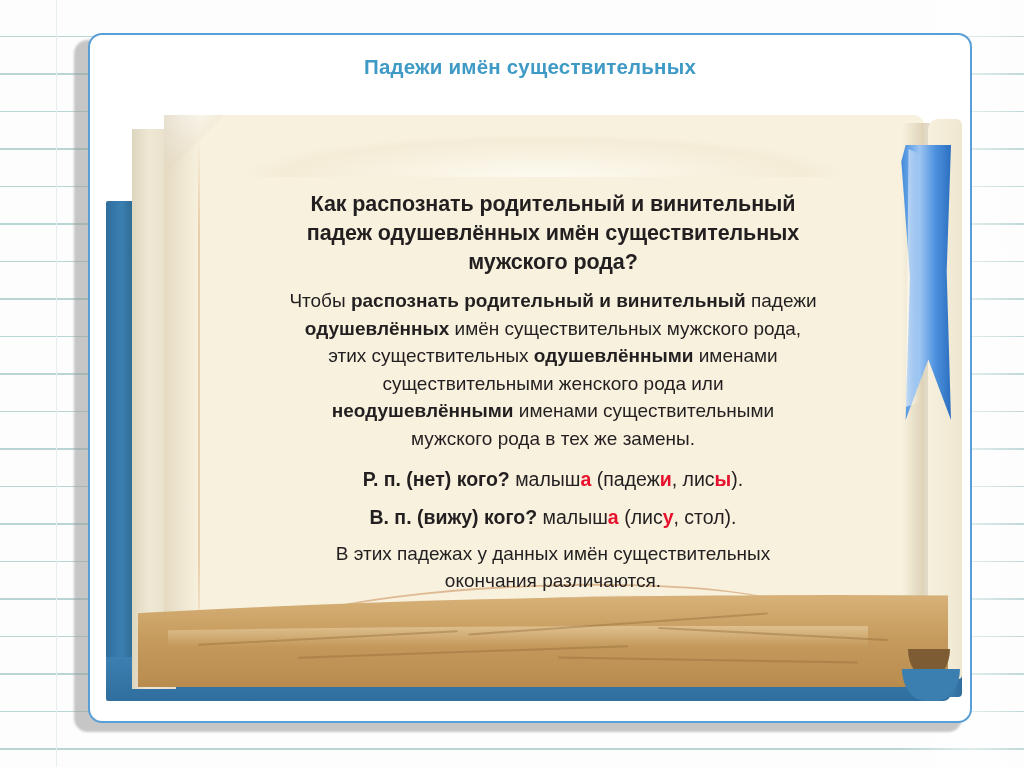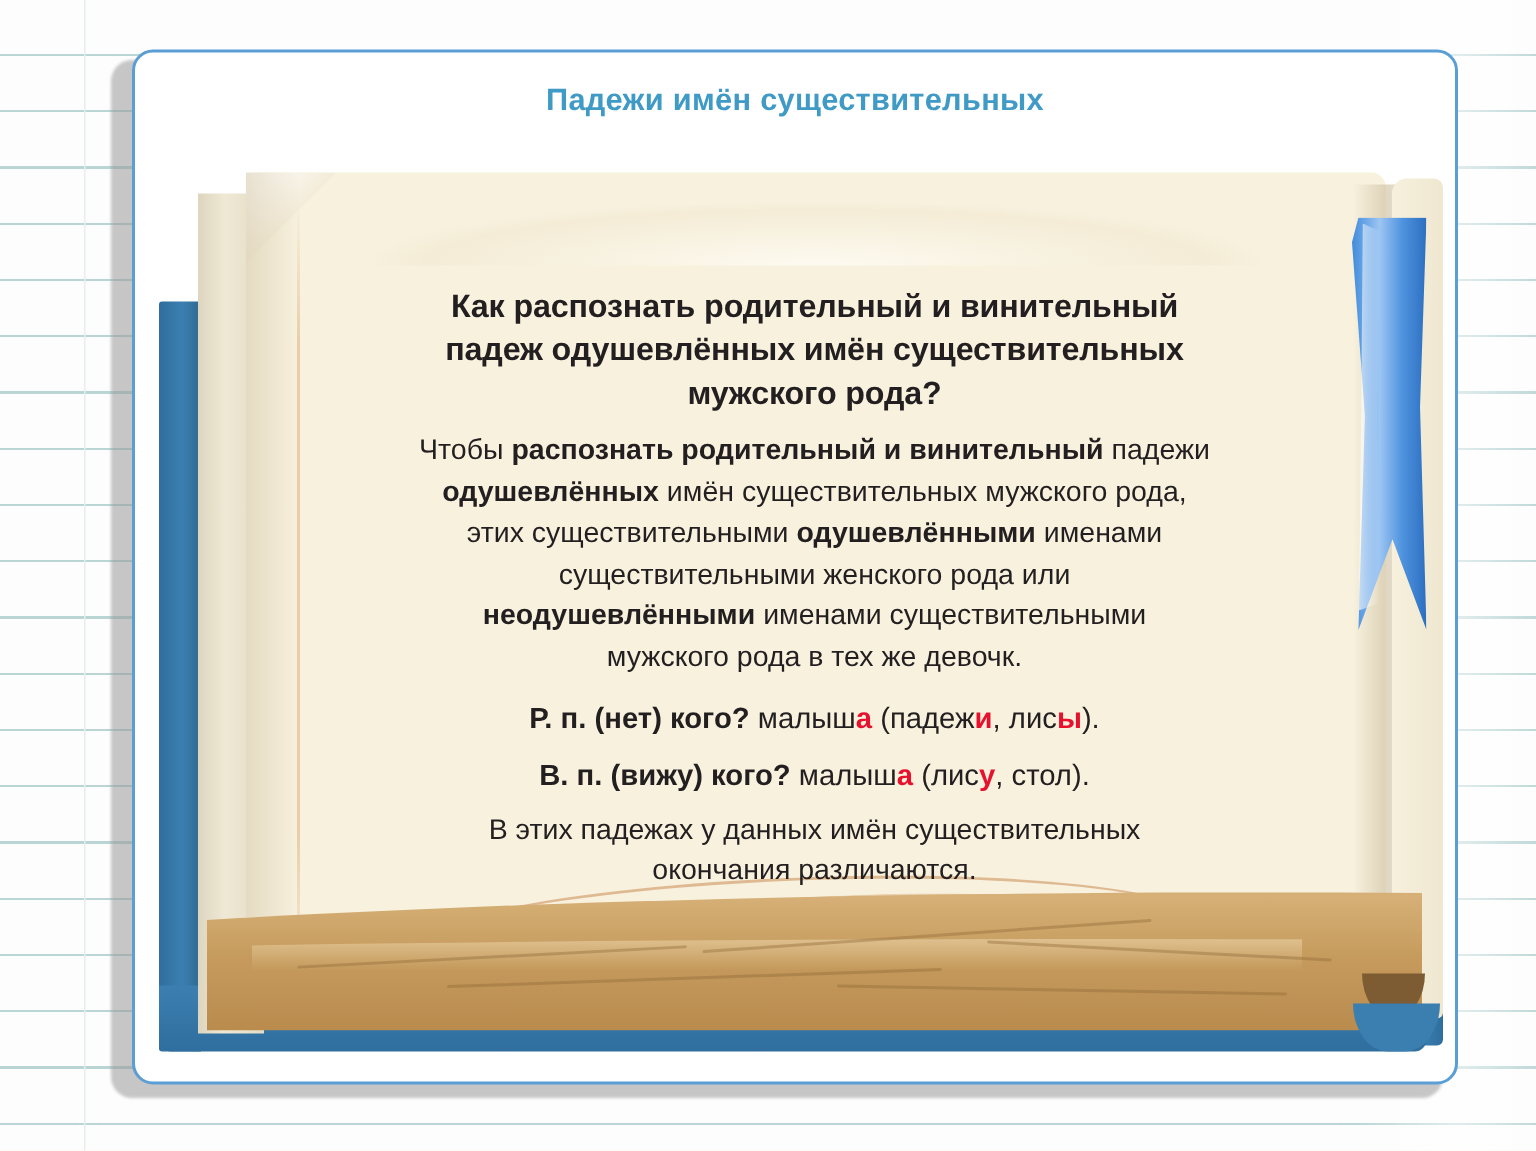--- a/index.html
+++ b/index.html
@@ -282,21 +282,21 @@
     top: 52px;
     width: 14px;
     height: 258px;
     background: linear-gradient(to right, rgba(255,255,255,.65), rgba(255,255,255,0));
     clip-path: polygon(18% 0%, 100% 2%, 86% 50%, 100% 98%, 0% 100%, 10% 50%);
   }
 
   
   #content {
     position: absolute;
-    left: 108px;
+    left: 118px;
     top: 155px;
     width: 690px;
     text-align: center;
     color: #231f20;
   }
   #heading {
     font-size: 21.5px;
     font-weight: bold;
     line-height: 29px;
     letter-spacing: -0.1px;
@@ -376,24 +376,24 @@
 
   <div id="content">
     <div id="heading">
         <div>Как распознать родительный и винительный</div>
         <div>падеж одушевлённых имён существительных</div>
         <div>мужского рода?</div>
       </div>
     <div id="paragraph">
         <div class="para-line"><span>Чтобы </span><b>распознать родительный и винительный</b><span> падежи</span></div>
         <div class="para-line"><b>одушевлённых</b><span> имён существительных мужского рода,</span></div>
-        <div class="para-line"><span>этих существительными </span><b>одушевлёнными</b><span> именами</span></div>
+        <div class="para-line"><span>этих существительных </span><b>одушевлёнными</b><span> именами</span></div>
         <div class="para-line"><span>существительными женского рода или</span></div>
         <div class="para-line"><b>неодушевлёнными</b><span> именами существительными</span></div>
-        <div class="para-line"><span>мужского рода в тех же девочк.</span></div>
+        <div class="para-line"><span>мужского рода в тех же замены.</span></div>
       </div>
     <div class="spacer-sm"></div>
     <div id="examples">
         <div class="example"><span class="q">Р. п. (нет) кого?</span><span> малыш</span><span class="red">а</span><span> (падеж</span><span class="red">и</span><span>, лис</span><span class="red">ы</span><span>).</span></div>
         <div class="example"><span class="q">В. п. (вижу) кого?</span><span> малыш</span><span class="red">а</span><span> (лис</span><span class="red">у</span><span>, стол).</span></div>
       </div>
     <div class="spacer-xs"></div>
     <div id="closing">
         <div class="closing">В этих падежах у данных имён существительных</div>
         <div class="closing">окончания различаются.</div>

